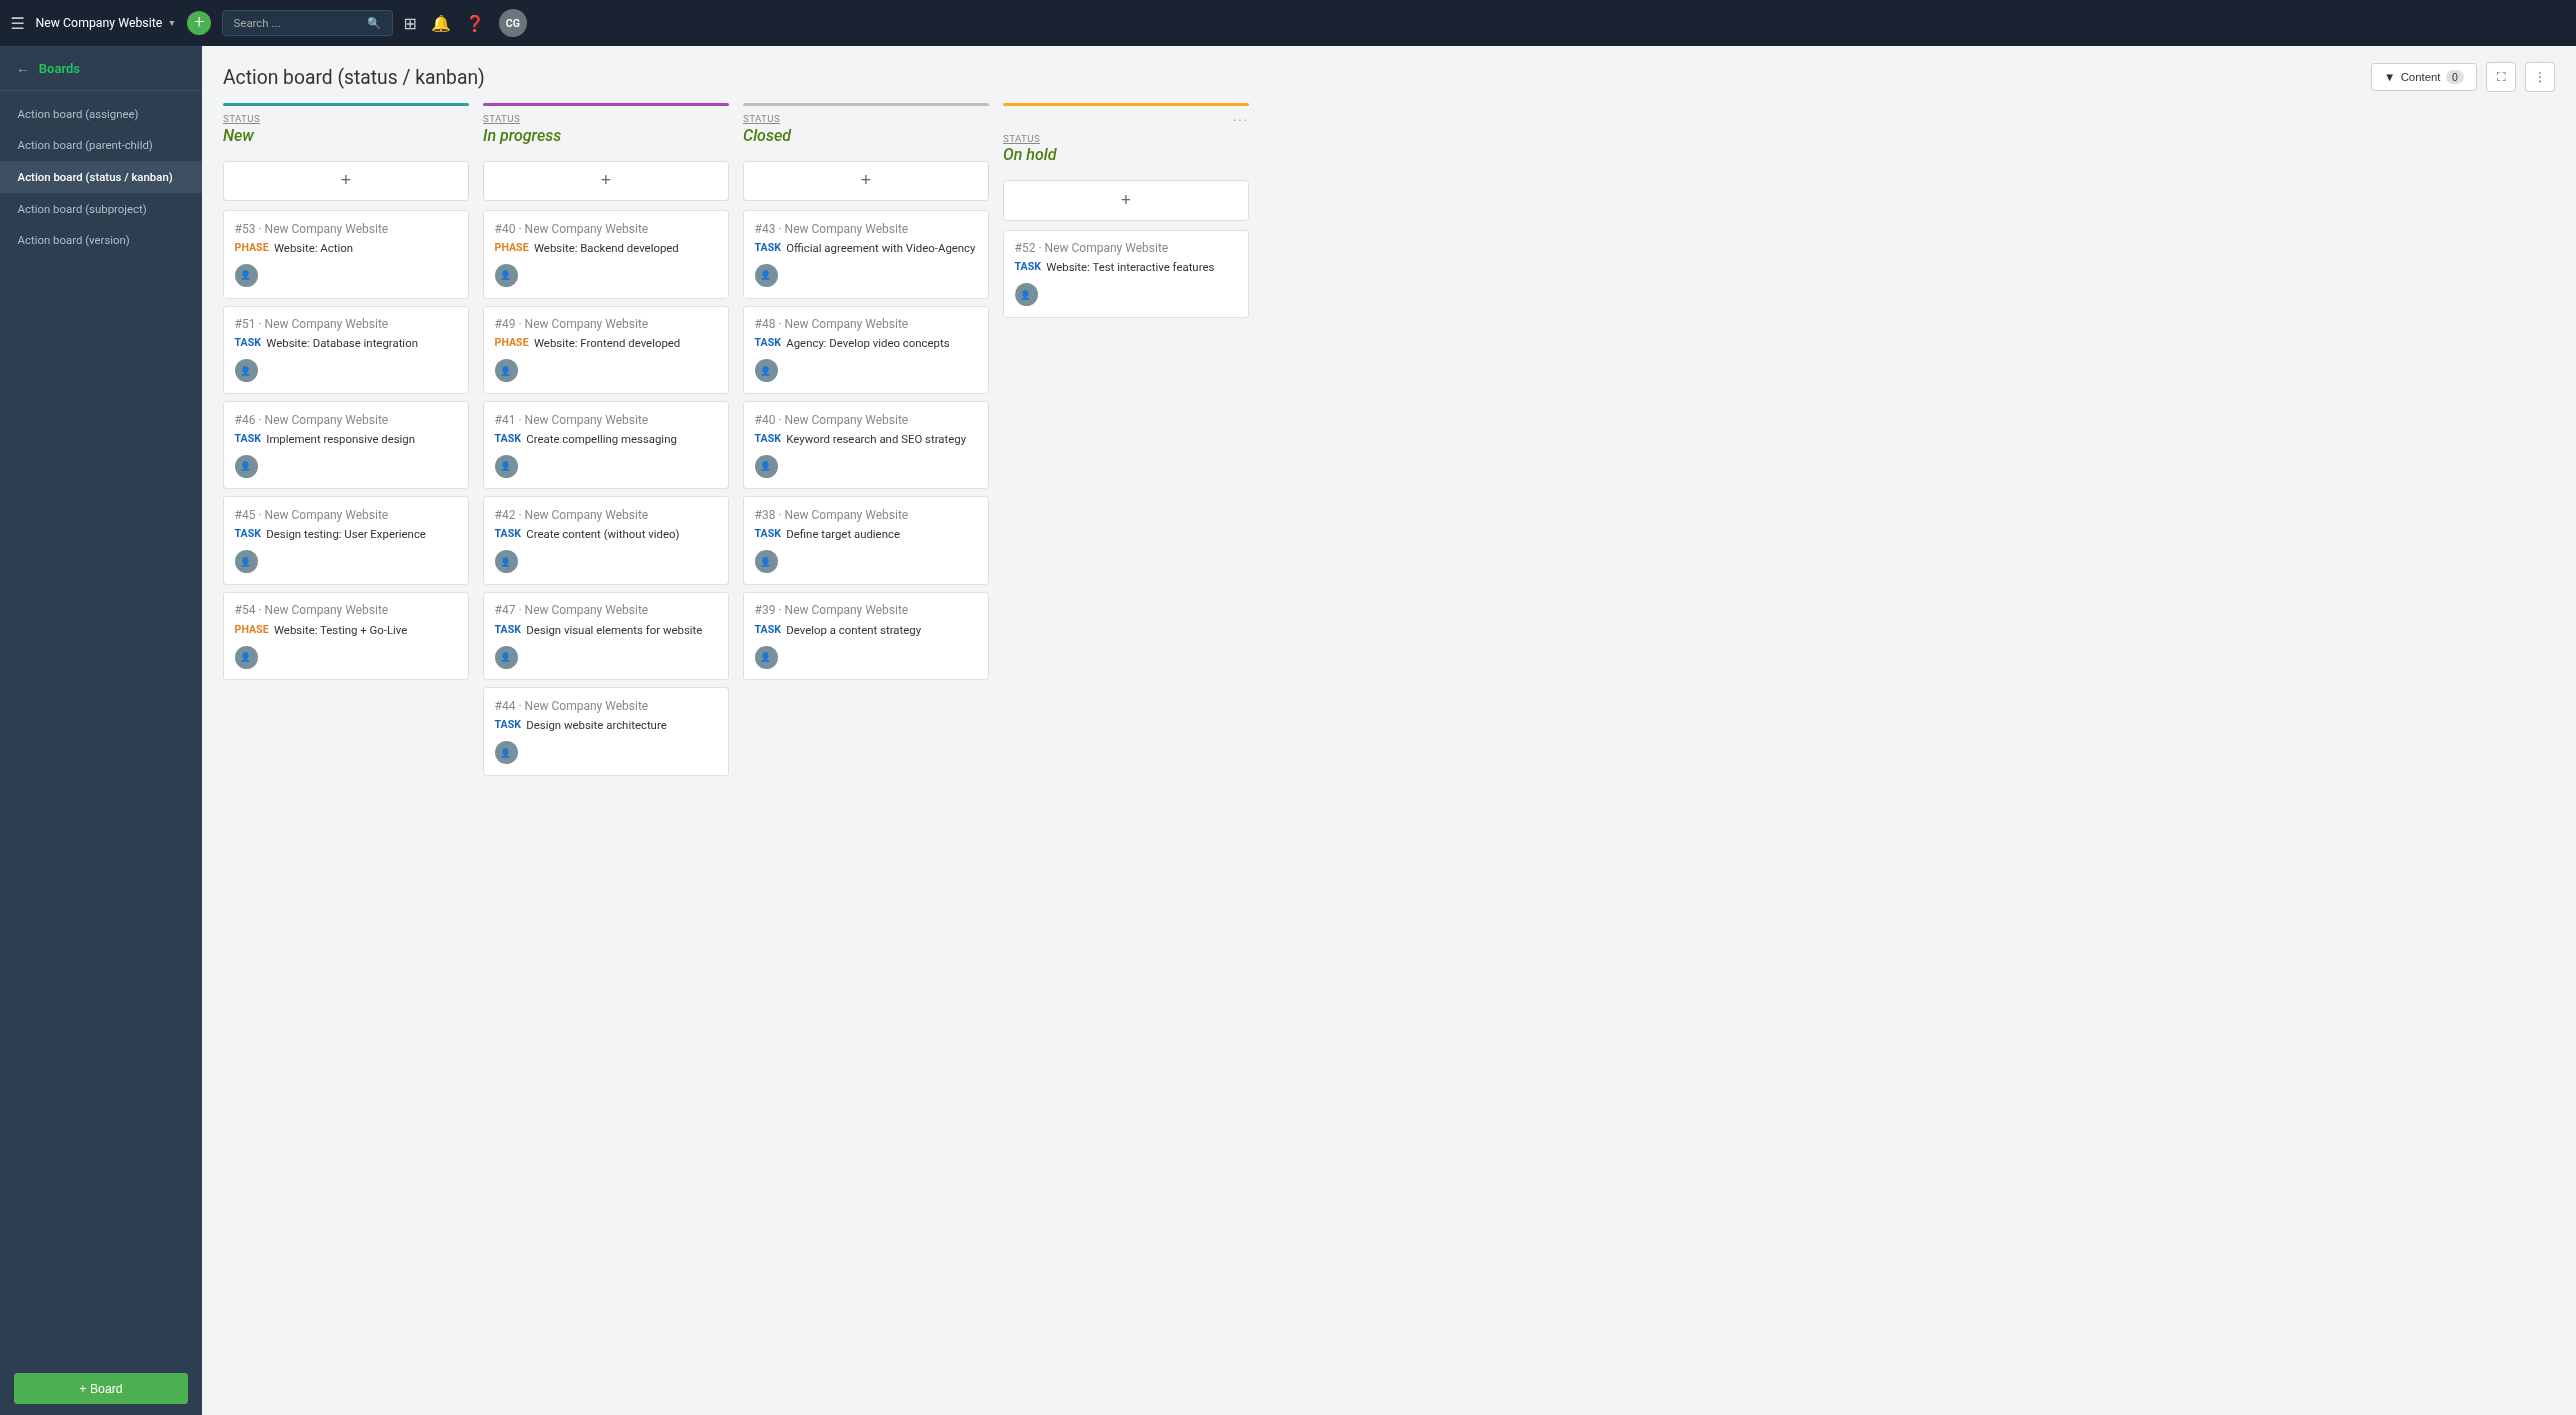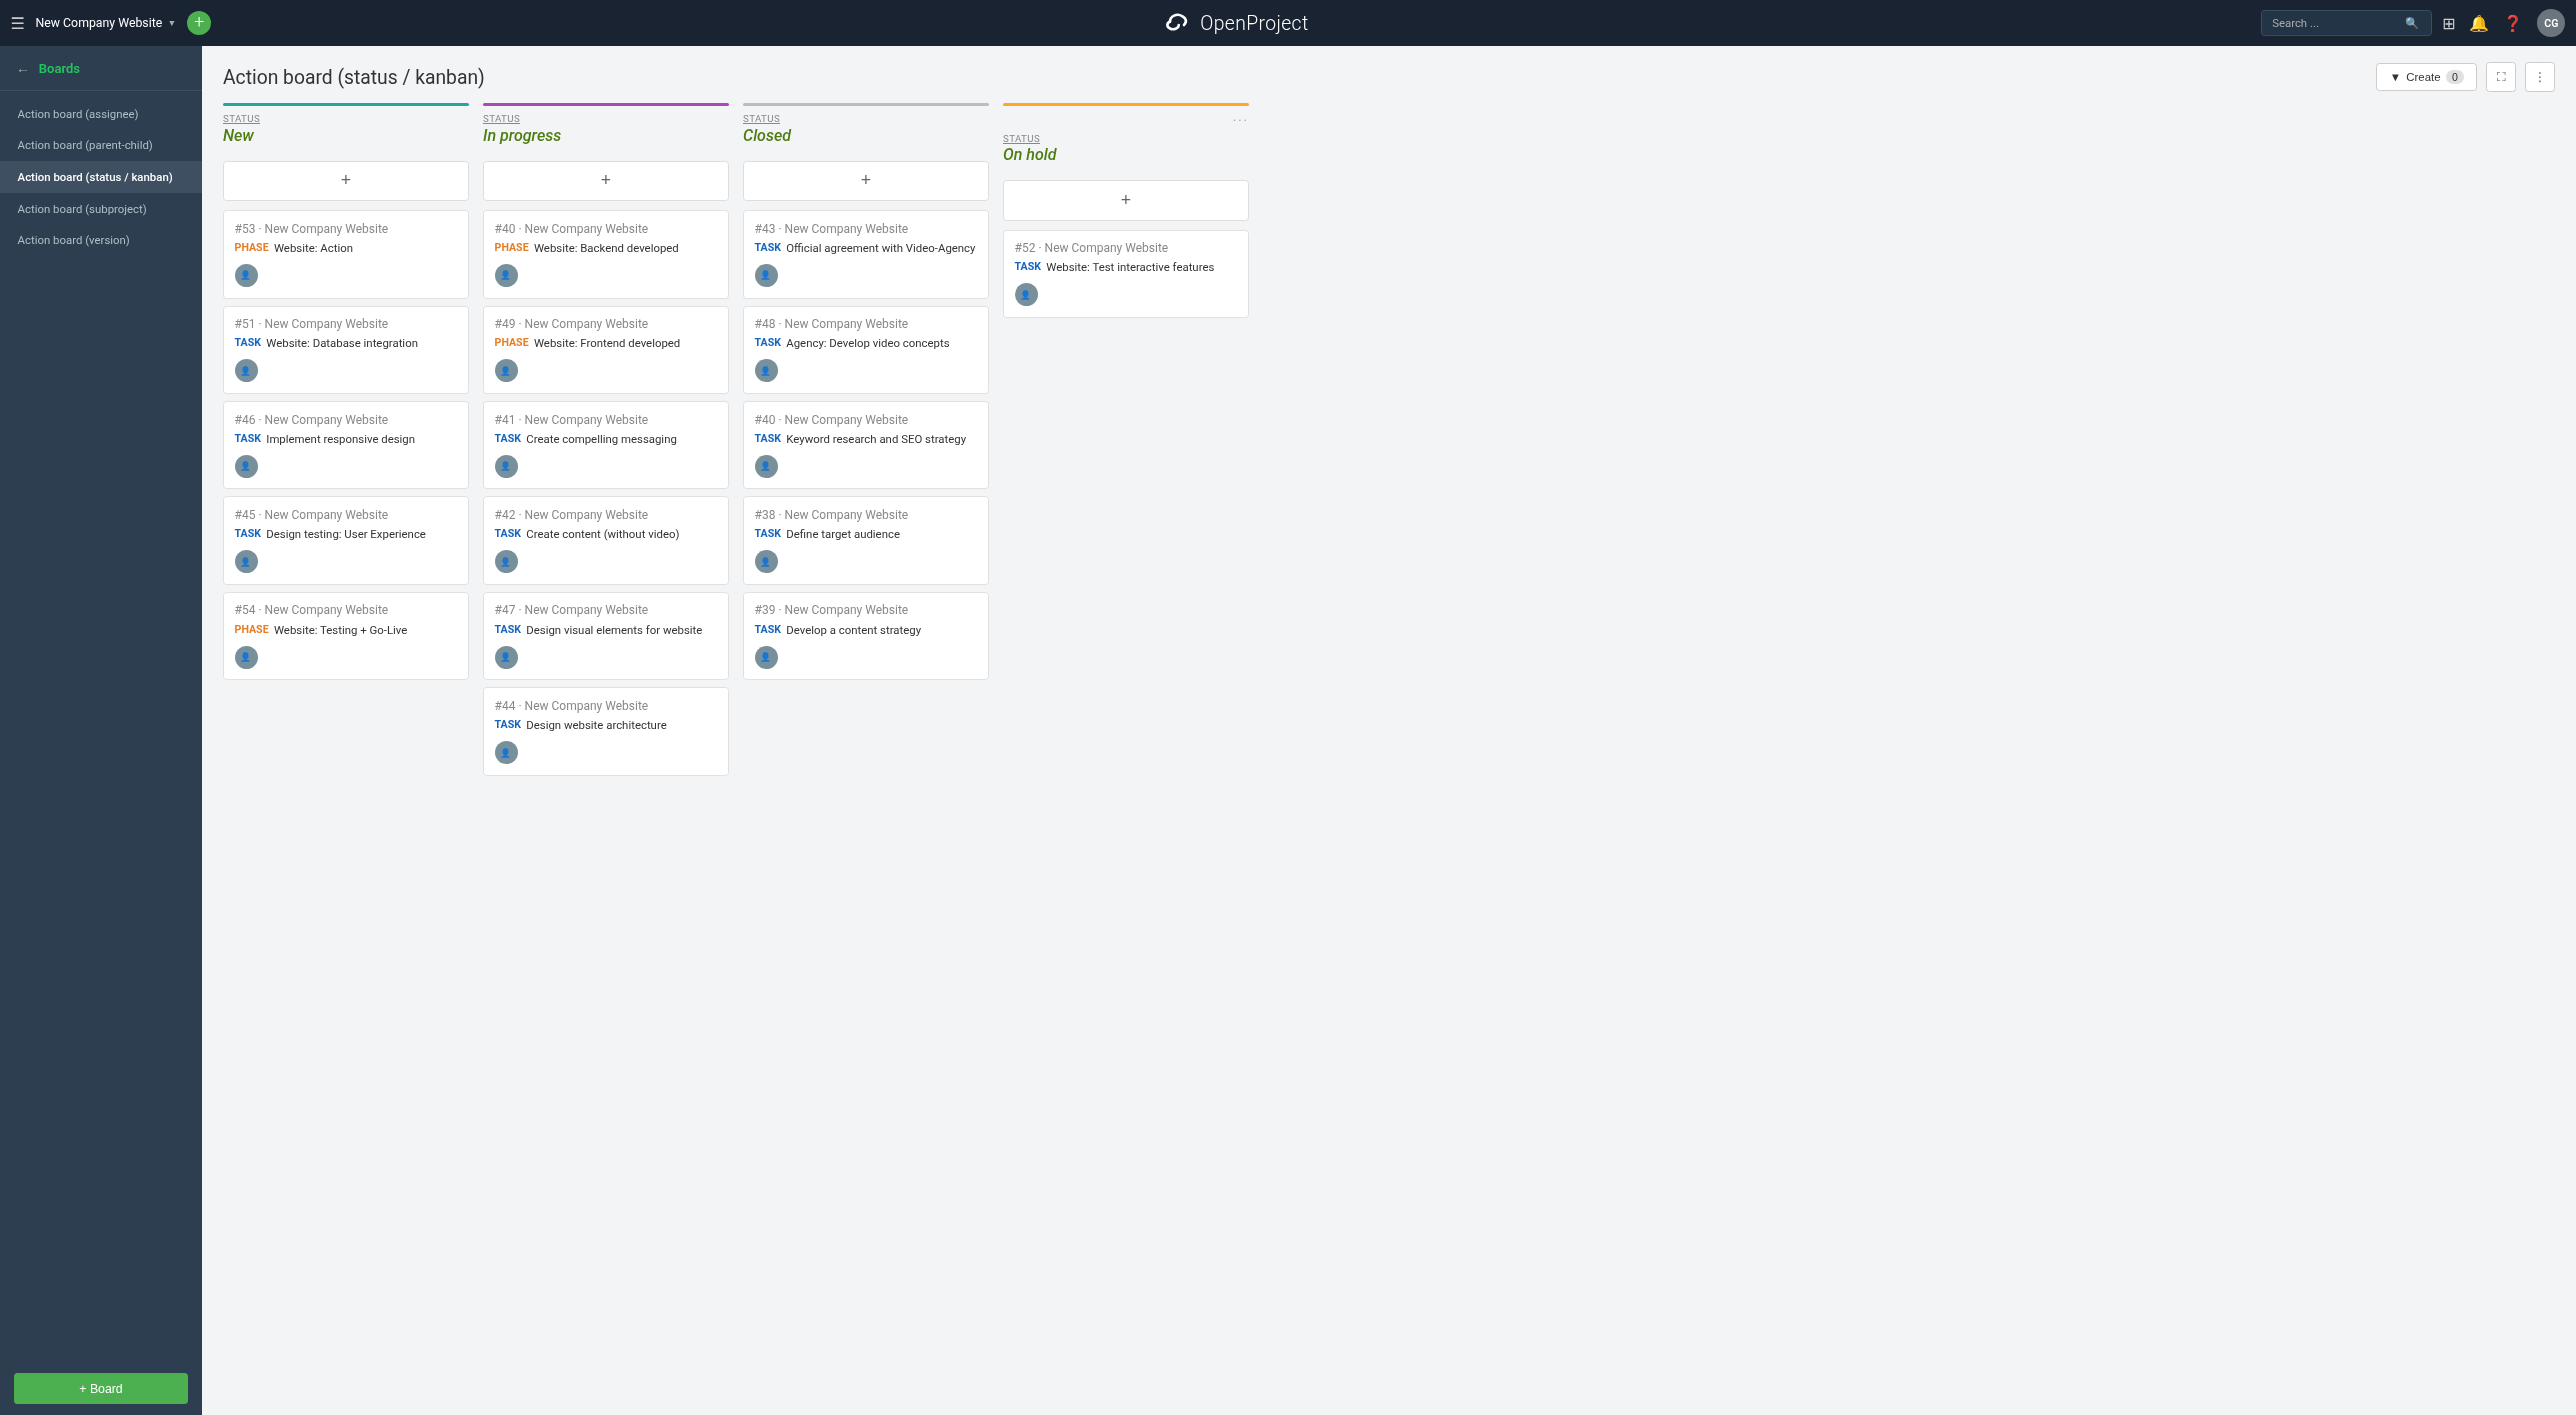--- a/index.html
+++ b/index.html
@@ -269,30 +269,20 @@
 </head>
 <body>
 
 <nav class="top-nav">
   <span class="hamburger">☰</span>
   <div class="project-name">
     <span>New Company Website</span>
     <span class="arrow">▼</span>
   </div>
   <div class="add-btn">+</div>
-  <div class="logo-area">
-    <span class="logo-icon">
-      
-      <svg width="28" height="21" viewBox="0 0 32 24" fill="none">
-        <path d="M8 12 C8 6, 16 2, 22 6 C26 8, 28 12, 24 16" stroke="white" stroke-width="3" fill="none" stroke-linecap="round"></path>
-        <path d="M8 12 C4 14, 4 18, 8 20 C12 22, 18 20, 18 16" stroke="white" stroke-width="3" fill="none" stroke-linecap="round"></path>
-      </svg>
-    </span>
-    <span class="logo-text">OpenProject</span>
-  </div>
   <div class="search-box">
     <span style="color:#aaa; font-size:11.4px;">Search ...</span>
     <span style="margin-left:auto; color:#aaa;">🔍</span>
   </div>
   <div class="nav-icons">
     <span class="nav-icon">⊞</span>
     <span class="nav-icon">🔔</span>
     <span class="nav-icon">❓</span>
     <div class="avatar">CG</div>
   </div>
@@ -316,21 +306,21 @@
       <button class="add-board-btn">+ Board</button>
     </div>
   </aside>
 
   <main class="main-content">
     <div class="page-header">
       <h1 class="page-title">Action board (status / kanban)</h1>
       <div class="header-actions">
         <button class="filter-btn">
           <span>▼</span>
-          <span>Create</span>
+          <span>Content</span>
           <span class="filter-count">0</span>
         </button>
         <button class="fullscreen-btn">
           <span>⛶</span>
         </button>
         <button class="more-btn">
           <span>⋮</span>
         </button>
       </div>
     </div>

